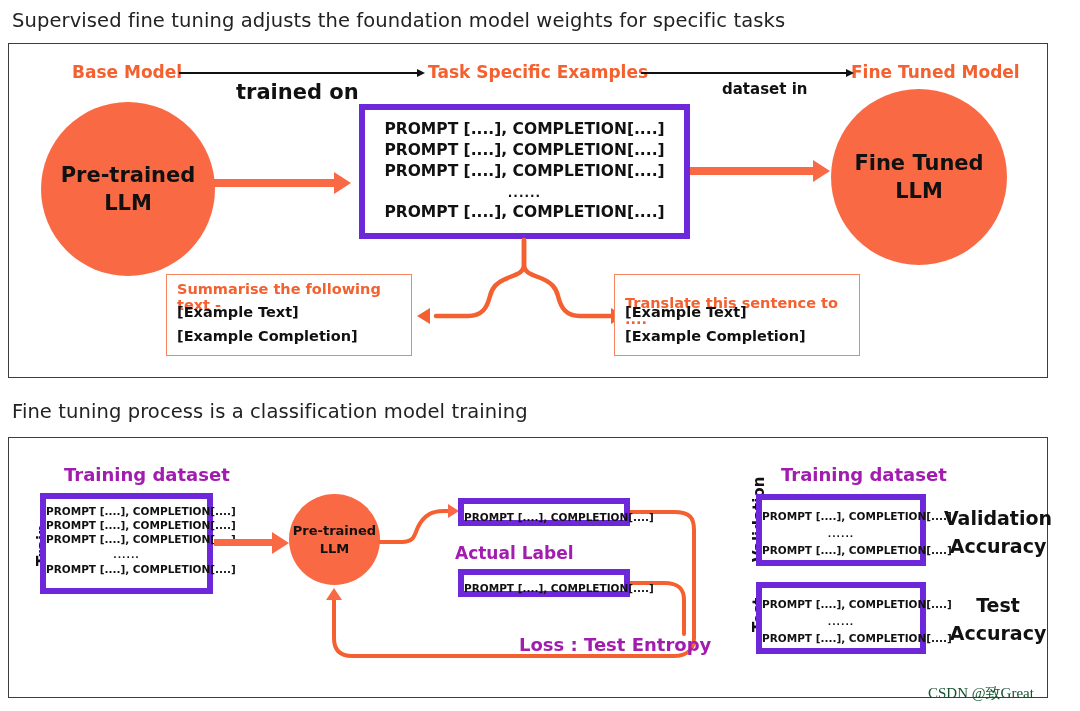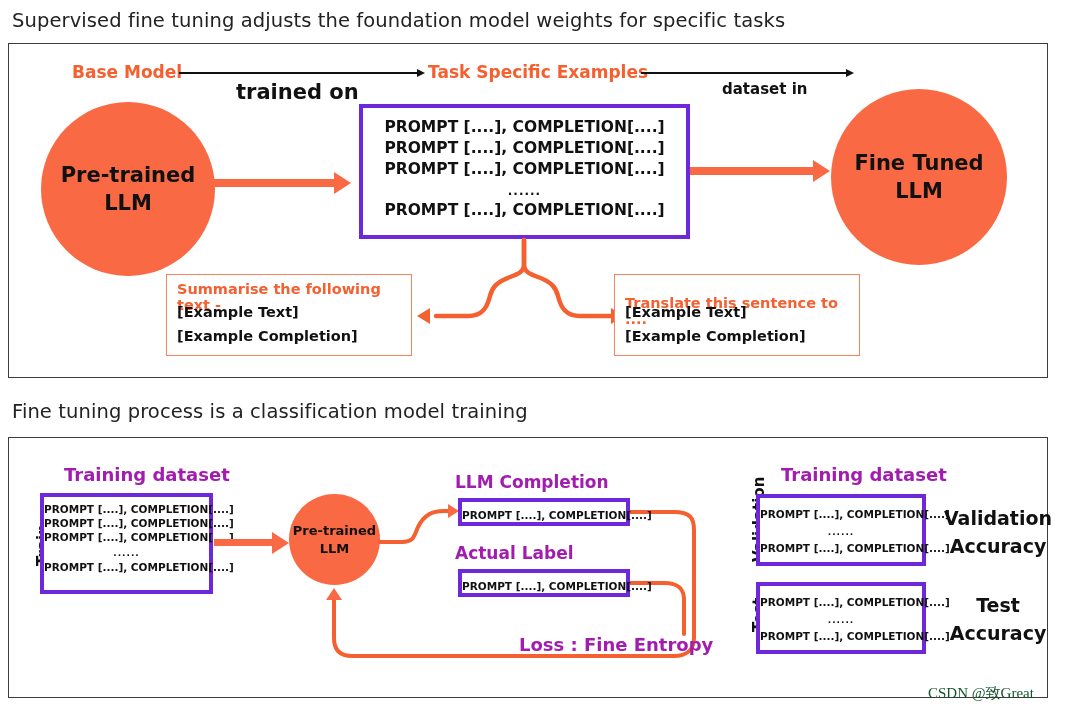--- a/index.html
+++ b/index.html
@@ -52,21 +52,21 @@
     line-height:1.35;
     text-align:center;
   }
 
   
   .obox{
     position:absolute;box-sizing:border-box;
     border:1.6px solid #f4855e;
     background:#fff;
   }
-  .obox.thick{border:4px solid #6d28d9;}
+  .obox.thick{border:6px solid #6d28d9;}
 
   .row-line{
     font-family:"DejaVu Sans","Liberation Sans",sans-serif;
     font-weight:600;
     color:#111;
     white-space:nowrap;
     text-align:center;
   }
 
   .dots{letter-spacing:1px;font-weight:700;}
@@ -146,20 +146,21 @@
 
 <div class="stage">
 
   <div class="heading" id="heading-1">Supervised fine tuning adjusts the foundation model weights for specific tasks</div>
   <div class="heading" id="heading-2">Fine tuning process is a classification model training</div>
 
   <div class="panel" id="panel-top"></div>
 
   <div class="abs orange-text" style="left:72px;top:62px;font-family:'DejaVu Sans','Liberation Sans',sans-serif;font-weight:700;font-size:17px;">Base Model</div>
   <div class="abs orange-text" style="left:428px;top:62px;font-family:'DejaVu Sans','Liberation Sans',sans-serif;font-weight:700;font-size:17px;">Task Specific Examples</div>
+  <div class="abs orange-text" style="left:851px;top:62px;font-family:'DejaVu Sans','Liberation Sans',sans-serif;font-weight:700;font-size:17px;">Fine Tuned Model</div>
 
   <div class="blk-line" style="left:179px;top:72px;width:240px;"></div>
   <div class="blk-head" style="left:417px;top:68.5px;"></div>
   <div class="abs" style="left:236px;top:80px;font-family:'DejaVu Sans','Liberation Sans',sans-serif;font-weight:600;font-size:21px;color:#111;">trained on</div>
 
   <div class="blk-line" style="left:641px;top:72px;width:208px;"></div>
   <div class="blk-head" style="left:846px;top:68.5px;"></div>
   <div class="abs" style="left:722px;top:80px;font-family:'DejaVu Sans','Liberation Sans',sans-serif;font-weight:600;font-size:15px;color:#111;">dataset in</div>
 
   <div class="circle" id="circle-pretrained" style="left:41px;top:102px;width:174px;height:174px;font-size:21px;">
@@ -250,31 +251,30 @@
              C 340 656 334 650 334 638
              L 334 600" fill="none" stroke="#f4602f" stroke-width="4" stroke-linecap="round" stroke-linejoin="round"></path>
 
     <path d="M 630 583 L 664 583
              C 680 583 684 590 684 600
              L 684 634" fill="none" stroke="#f4602f" stroke-width="4" stroke-linecap="round"></path>
   </svg>
   <div class="org-head-r sm" style="left:448px;top:504px;"></div>
   <div class="org-head-u" style="left:326px;top:588px;"></div>
 
-  <div class="cap" style="left:455px;top:472px;font-size:17px;">LLM Completion</div>
   <div class="obox thick" style="left:458px;top:498px;width:172px;height:28px;">
     <div class="row-line" style="font-size:10.5px;margin-top:7px;">PROMPT [....], COMPLETION[....]</div>
   </div>
 
   <div class="cap" style="left:455px;top:543px;font-size:17px;">Actual Label</div>
   <div class="obox thick" style="left:458px;top:569px;width:172px;height:28px;">
     <div class="row-line" style="font-size:10.5px;margin-top:7px;">PROMPT [....], COMPLETION[....]</div>
   </div>
 
-  <div class="cap" style="left:519px;top:634px;font-size:18px;">Loss : Fine Entropy</div>
+  <div class="cap" style="left:519px;top:634px;font-size:18px;">Loss : Test Entropy</div>
 
   <div class="cap" style="left:781px;top:464px;font-size:18px;">Training dataset</div>
 
   <div class="vlabel" style="left:750px;top:562px;font-size:15px;">Validation</div>
 
   <div class="obox thick" style="left:756px;top:494px;width:170px;height:72px;">
     <div class="row-line" style="font-size:10.5px;margin-top:10px;">PROMPT [....], COMPLETION[....]</div>
     <div class="row-line dots" style="font-size:9px;margin-top:7px;">......</div>
     <div class="row-line" style="font-size:10.5px;margin-top:5px;">PROMPT [....], COMPLETION[....]</div>
   </div>

